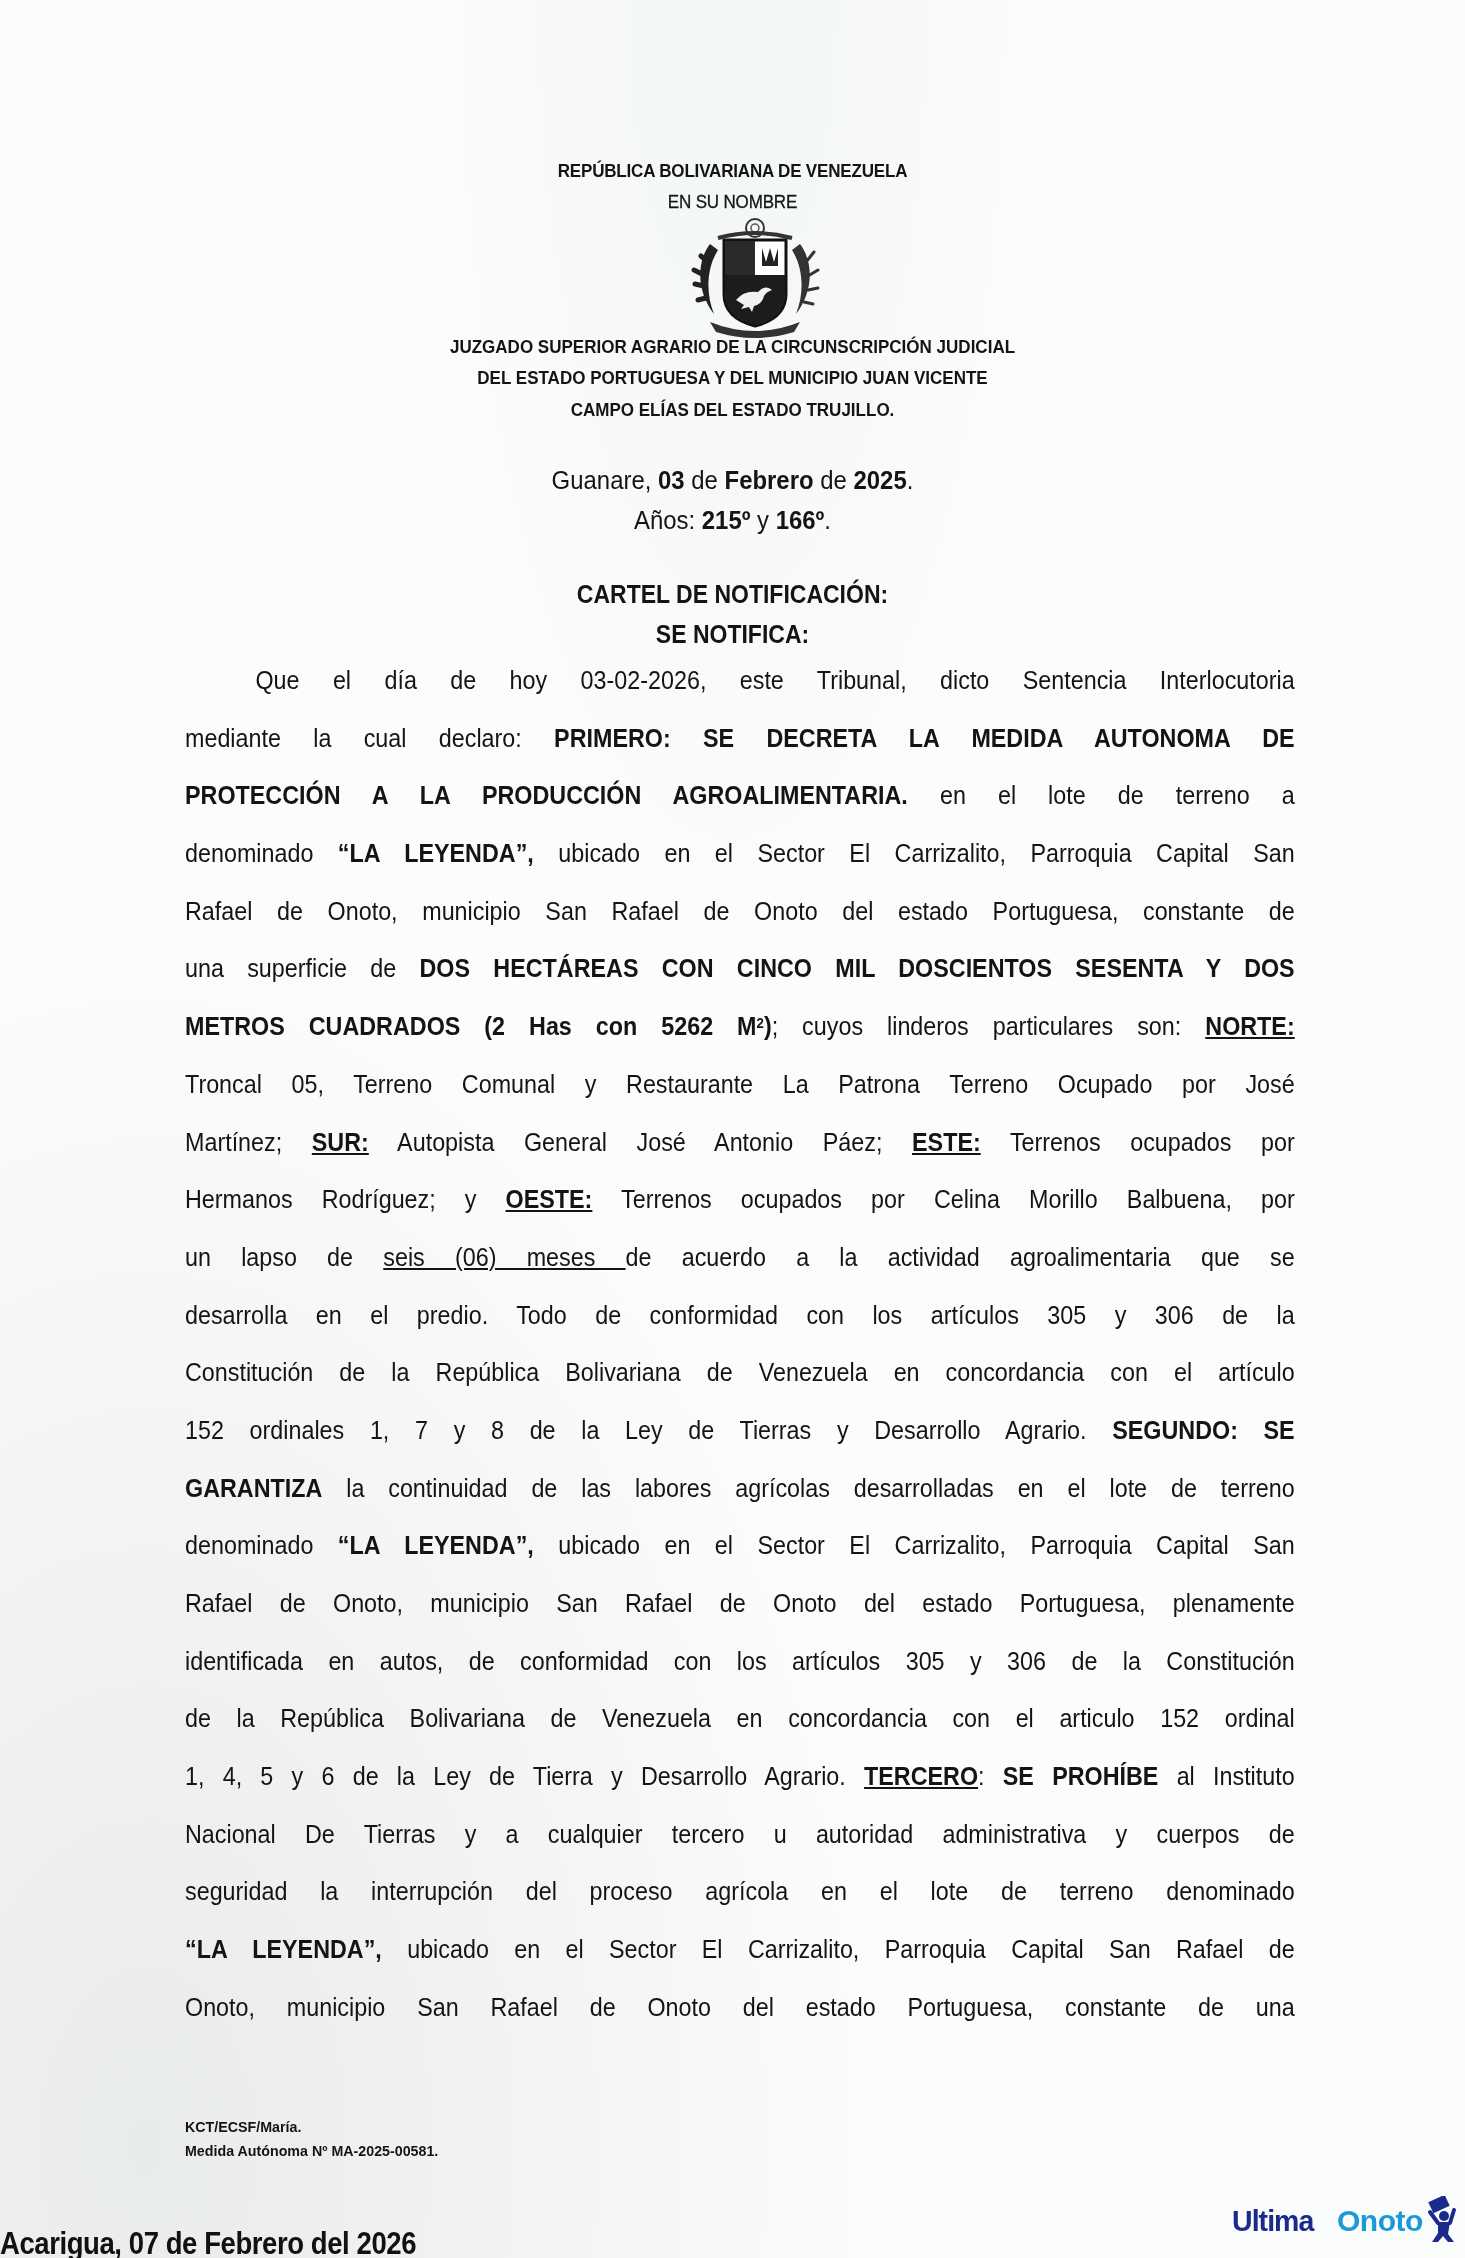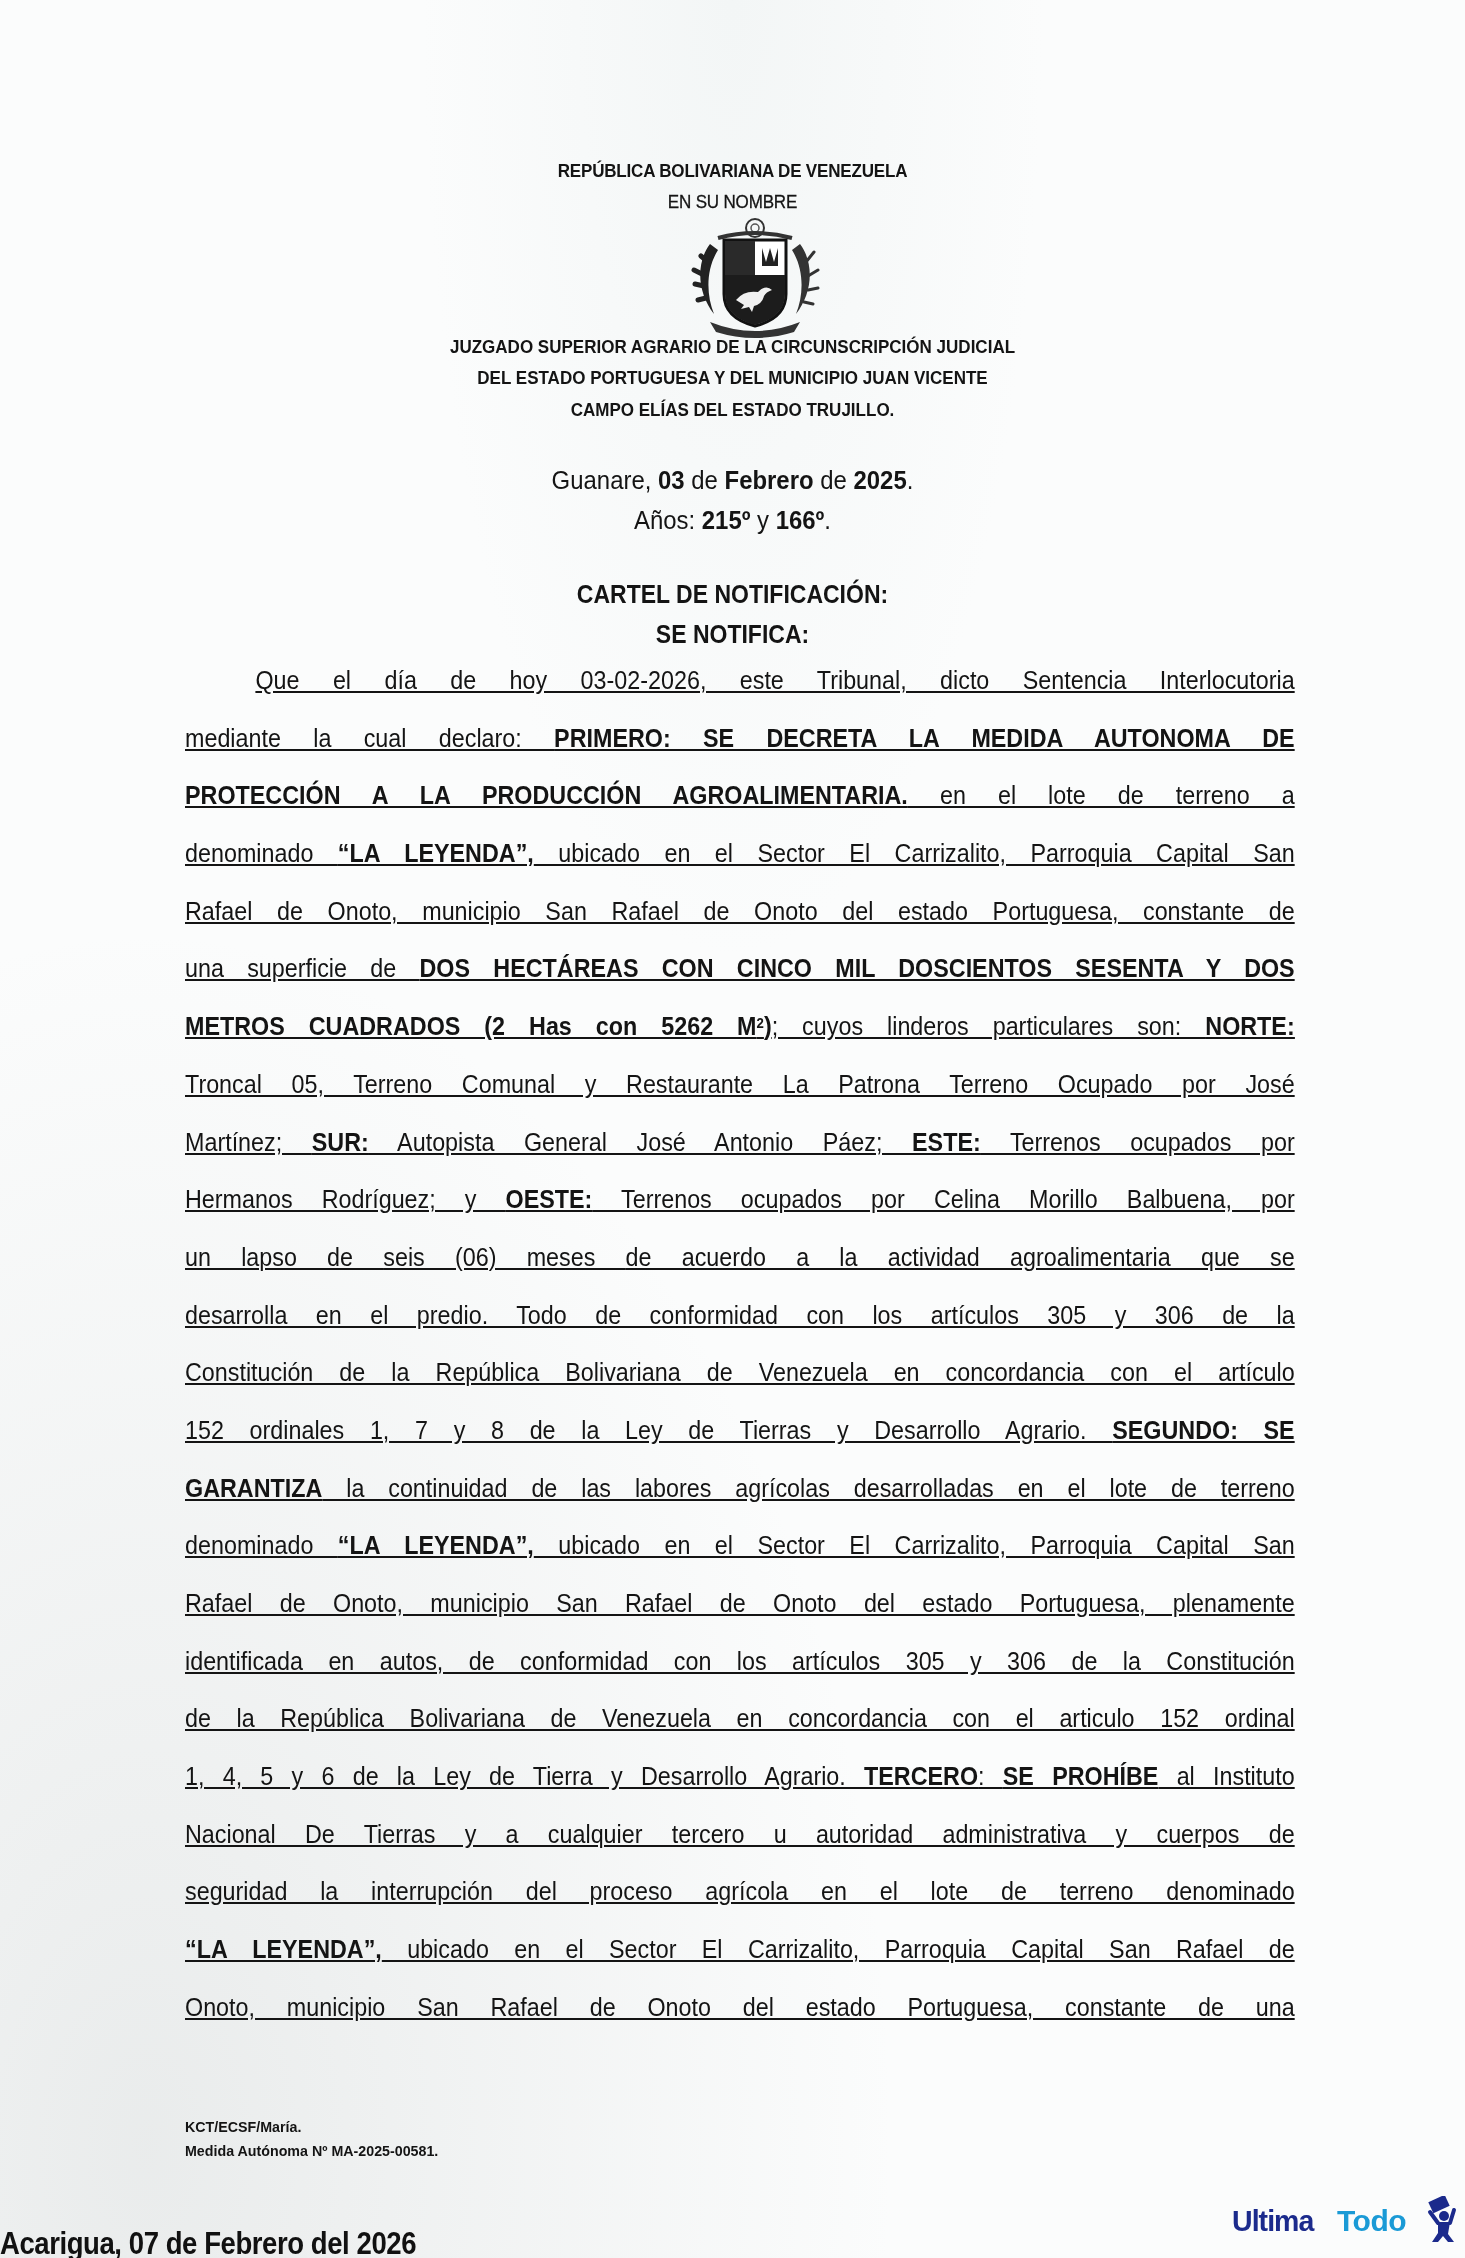--- a/index.html
+++ b/index.html
@@ -26,21 +26,21 @@
   #court-3 { top: 399px; }
   .emblem { position: absolute; left: 680px; top: 214px; width: 150px; height: 126px; }
   .date-line { font-size: 26px; transform: scaleX(0.92); transform-origin: center; }
   #guanare { top: 465px; }
   #anos { top: 505px; }
   .title { font-weight: bold; font-size: 25px; transform: scaleX(0.92); transform-origin: center; }
   #cartel { top: 580px; }
   #se-notifica { top: 620px; }
   .body-text {
     position: absolute; left: 185px; width: 1110px; top: 652px;
-    font-size: 26.5px; line-height: 57.7px; text-decoration: underline;
+    font-size: 26.5px; line-height: 57.7px;
   }
   .ln {
     display: block; text-align: justify; text-align-last: justify;
     white-space: nowrap; height: 57.7px; overflow: visible;
     transform: scaleX(0.88); transform-origin: left center; width: 1261px;
   }
   .ln.indent { padding-left: 80px; width: 1181px; }
   .ln span { white-space: normal; }
   b { font-weight: bold; }
   sup { font-size: 15px; vertical-align: top; position: relative; top: -4px; }
@@ -122,20 +122,20 @@
     <div class="ln"><span>Onoto, municipio San Rafael de Onoto del estado Portuguesa, constante de una</span></div>
   </div>
 
 <div class="footer-ref" id="ref-1">KCT/ECSF/María.</div>
 <div class="footer-ref" id="ref-2">Medida Autónoma Nº MA-2025-00581.</div>
 
 <div class="caption">Acarigua, 07 de  Febrero del 2026</div>
 
 <div class="brand">
   <span class="ultima" style="color: rgb(27, 42, 140);">Ultima</span>
-  <span class="hora" style="color: rgb(26, 154, 214);">Todo</span>
+  <span class="hora" style="color: rgb(26, 154, 214);">Onoto</span>
   <svg width="36" height="48" viewBox="0 0 36 48">
     <rect x="6" y="2" width="18" height="12" transform="rotate(-25 15 8)" fill="#1b2a8c"></rect>
     <circle cx="20" cy="20" r="5" fill="#1b2a8c"></circle>
     <path d="M14 26 L26 26 L24 38 L30 46 L24 46 L19 40 L14 46 L8 46 L14 37 Z" fill="#1b2a8c"></path>
     <path d="M14 27 L6 16 M26 27 L30 14" stroke="#1b2a8c" stroke-width="4" stroke-linecap="round"></path>
   </svg>
 </div>
 
 </body></html>

